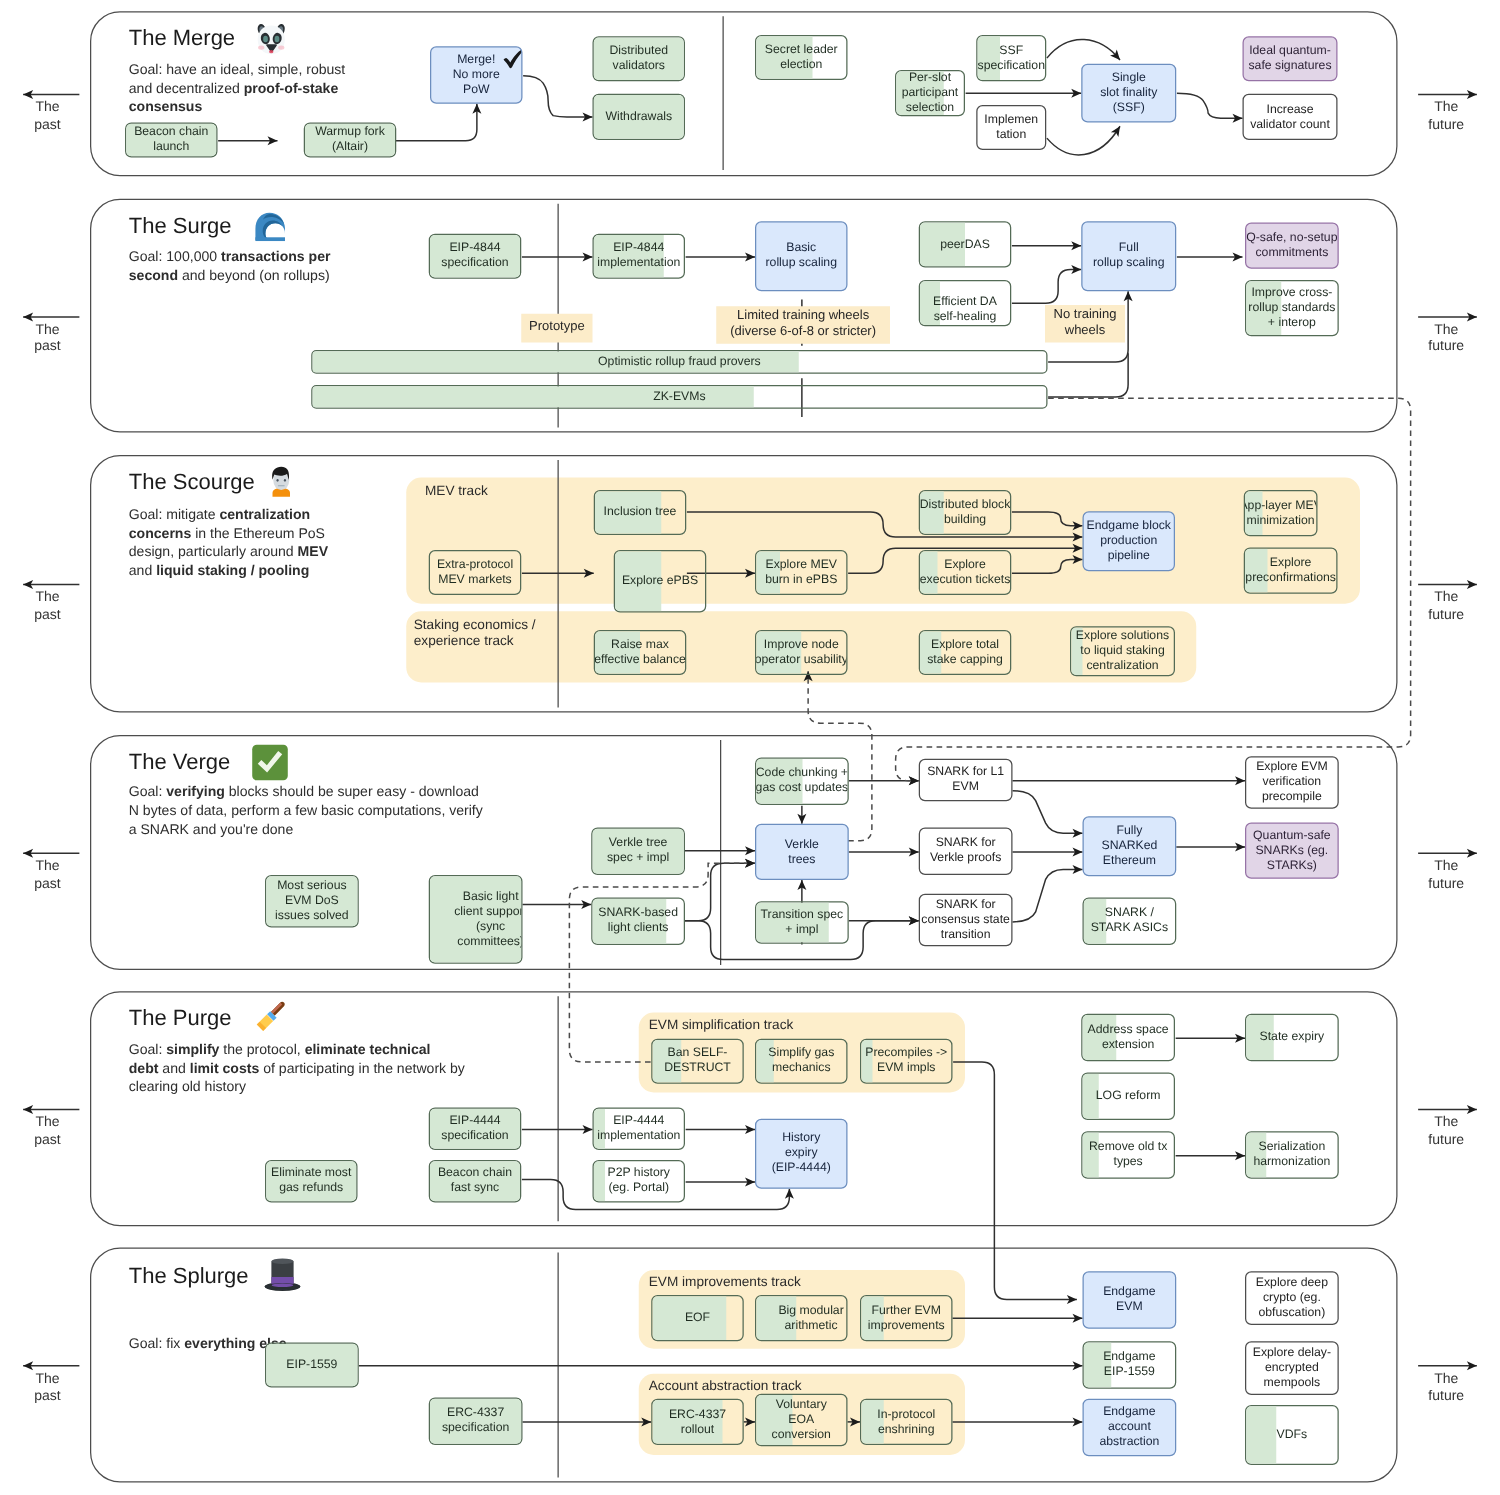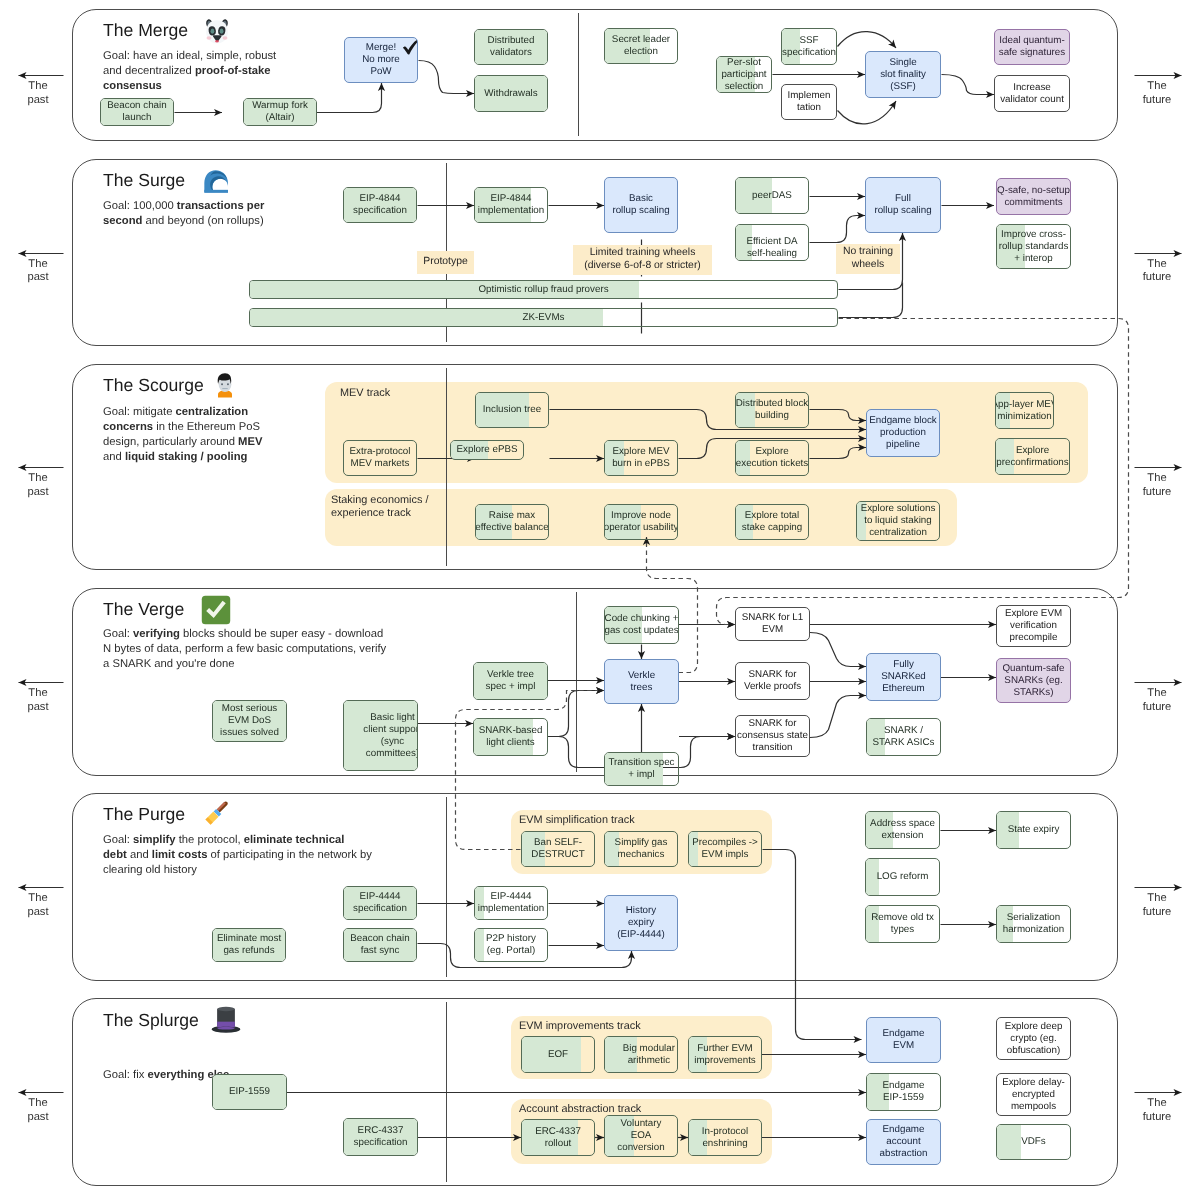--- a/index.html
+++ b/index.html
@@ -269,21 +269,21 @@
 and </span><b>liquid staking / pooling</b></div>
       <div class="divider" style="left: 445.5px; top: 368px; height: 198px;"></div>
       <div class="track" style="left: 325px; top: 382px; width: 763px; height: 101px;"></div>
       <div class="track-label" style="left: 340px; top: 387px;">MEV track</div>
       <div class="track" style="left: 325px; top: 489px; width: 632px; height: 57px;"></div>
       <div class="track-label" style="left: 331px; top: 494px;">Staking economics /
 experience track</div>
       <div class="node green" style="left: 343px; top: 440px; width: 74px; height: 36px;"><span class="lbl">Extra-protocol
 MEV markets</span></div>
       <div class="node green" style="left: 475px; top: 392px; width: 74px; height: 36px;"><div class="fill" style="width: 74%;"></div><span class="lbl">Inclusion tree</span></div>
-      <div class="node green" style="left: 450px; top: 440px; width: 74px; height: 20px; justify-content: center;"><div class="fill" style="width: 51%;"></div><span class="lbl">Explore ePBS</span></div>
+      <div class="node green" style="left: 491px; top: 440px; width: 74px; height: 50px; justify-content: center;"><div class="fill" style="width: 51%;"></div><span class="lbl">Explore ePBS</span></div>
       <div class="node green" style="left: 604px; top: 440px; width: 74px; height: 36px;"><div class="fill" style="width: 27%;"></div><span class="lbl">Explore MEV
 burn in ePBS</span></div>
       <div class="node green" style="left: 735px; top: 392px; width: 74px; height: 36px;"><div class="fill" style="width: 27%;"></div><span class="lbl">Distributed block
 building</span></div>
       <div class="node green" style="left: 735px; top: 440px; width: 74px; height: 36px;"><div class="fill" style="width: 19%;"></div><span class="lbl">Explore
 execution tickets</span></div>
       <div class="node blue" style="left: 866px; top: 409px; width: 74px; height: 48px;"><span class="lbl">Endgame block
 production
 pipeline</span></div>
       <div class="node green" style="left: 995px; top: 392px; width: 59px; height: 37px;"><div class="fill" style="width: 25%;"></div><span class="lbl">App-layer MEV
@@ -319,21 +319,21 @@
 (sync
 committees)</span></div>
       <div class="node green" style="left: 473px; top: 662px; width: 75px; height: 38px;"><div class="fill" style="width: 100%;"></div><span class="lbl">Verkle tree
 spec + impl</span></div>
       <div class="node green" style="left: 473px; top: 718px; width: 75px; height: 38px;"><div class="fill" style="width: 81%;"></div><span class="lbl">SNARK-based
 light clients</span></div>
       <div class="node green" style="left: 604px; top: 606px; width: 75px; height: 38px;"><div class="fill" style="width: 50%;"></div><span class="lbl">Code chunking +
 gas cost updates</span></div>
       <div class="node blue" style="left: 604px; top: 659px; width: 75px; height: 45px;"><span class="lbl">Verkle
 trees</span></div>
-      <div class="node green" style="left: 604px; top: 721px; width: 75px; height: 34px; margin-top: 31px;"><div class="fill" style="width: 80%;"></div><span class="lbl">Transition spec
+      <div class="node green" style="left: 604px; top: 721px; width: 75px; height: 34px;"><div class="fill" style="width: 80%;"></div><span class="lbl">Transition spec
 + impl</span></div>
       <div class="node plain" style="left: 735px; top: 607px; width: 75px; height: 34px;"><span class="lbl">SNARK for L1
 EVM</span></div>
       <div class="node plain" style="left: 735px; top: 662px; width: 75px; height: 38px;"><span class="lbl">SNARK for
 Verkle proofs</span></div>
       <div class="node plain" style="left: 735px; top: 715px; width: 75px; height: 42px;"><span class="lbl">SNARK for
 consensus state
 transition</span></div>
       <div class="node blue" style="left: 866px; top: 653px; width: 75px; height: 48px;"><span class="lbl">Fully
 SNARKed
@@ -430,17 +430,17 @@
 EIP-1559</span></div>
       <div class="node blue" style="left: 866px; top: 1119px; width: 75px; height: 46px;"><span class="lbl">Endgame
 account
 abstraction</span></div>
       <div class="node plain" style="left: 996px; top: 1017px; width: 75px; height: 43px;"><span class="lbl">Explore deep
 crypto (eg.
 obfuscation)</span></div>
       <div class="node plain" style="left: 996px; top: 1073px; width: 75px; height: 43px;"><span class="lbl">Explore delay-
 encrypted
 mempools</span></div>
-      <div class="node green" style="left: 996px; top: 1124px; width: 75px; height: 36px;"><div class="fill" style="width: 33%;"></div><span class="lbl">VDFs</span></div>
+      <div class="node green" style="left: 996px; top: 1124px; width: 75px; height: 48px;"><div class="fill" style="width: 33%;"></div><span class="lbl">VDFs</span></div>
       <div class="tl" style="left: 3px; top: 1097px;"><span>The</span><br><span>past</span></div>
       <div class="tl" style="left: 1122px; top: 1097px;"><span>The</span><br><span>future</span></div>
     </div>
 </div>
 
 </body></html>

